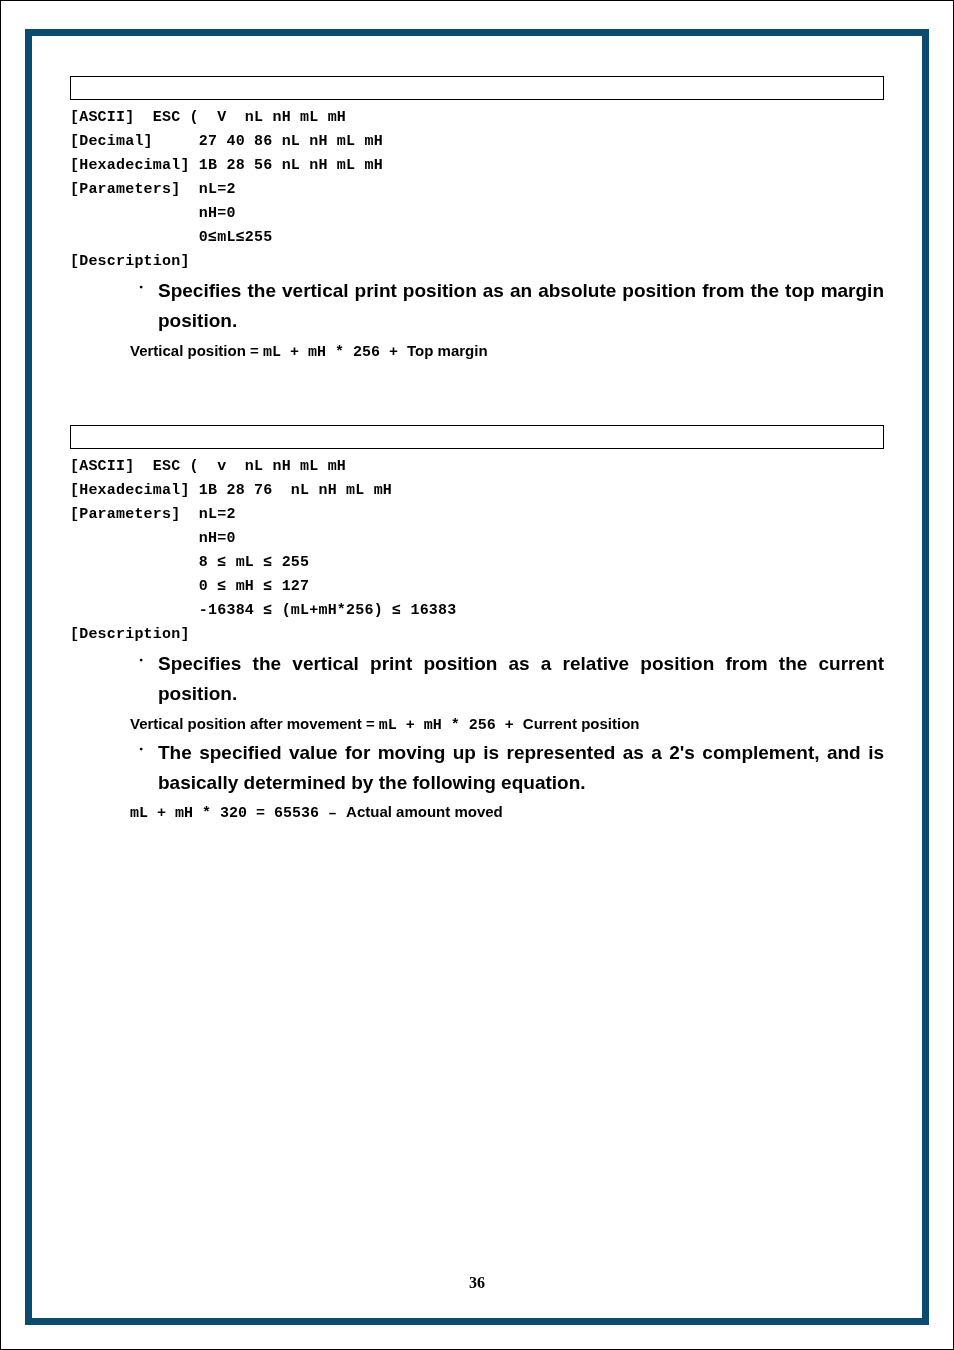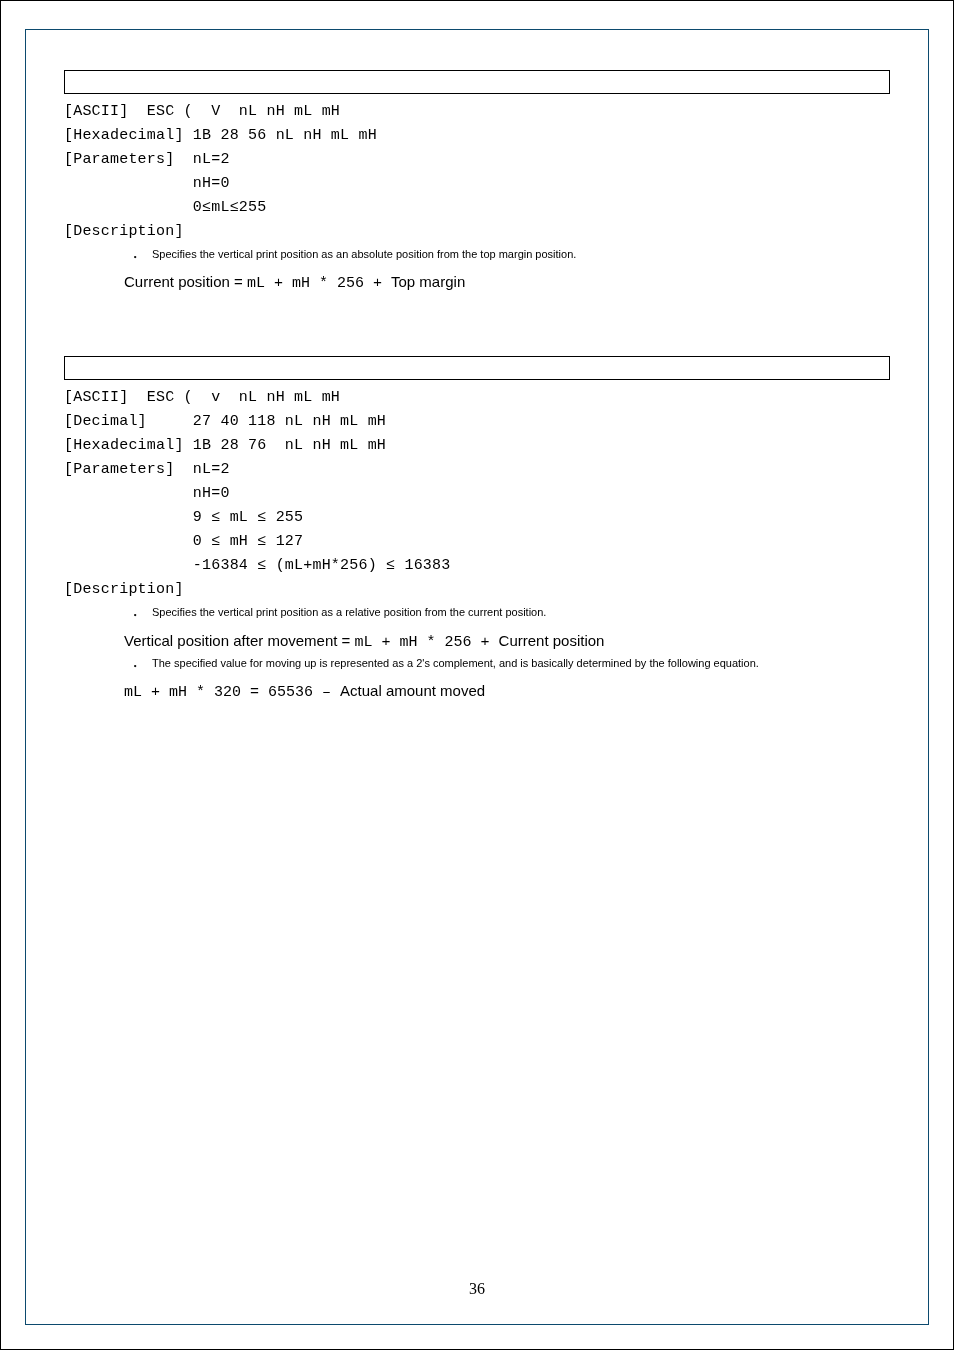--- a/index.html
+++ b/index.html
@@ -14,23 +14,24 @@
   .page {
     width: 954px;
     height: 1350px;
     border: 1px solid #000;
     padding: 28px 24px 24px 24px;
     position: relative;
   }
   .inner {
     width: 100%;
     height: 100%;
-    border: 1px solid #0c4a6e;
+    border: 7px solid #0c4a6e;
     padding: 40px 38px 38px 38px;
     position: relative;
+    font-weight: bold;
   }
   .section-box {
     border: 1px solid #000;
     height: 24px;
     margin-bottom: 6px;
   }
   .mono {
     font-family: "Courier New", monospace;
     white-space: pre;
     font-size: 15px;
@@ -48,21 +49,21 @@
   .bullet {
     font-family: Arial, sans-serif;
     font-size: 14px;
     width: 28px;
     flex-shrink: 0;
     text-align: left;
     padding-left: 4px;
   }
   .bullet-text {
     font-family: Arial, sans-serif;
-    font-size: 11px;
+    font-size: 19px;
     flex: 1;
     text-align: justify;
   }
   .sans {
     font-family: Arial, sans-serif;
     font-size: 15px;
   }
   .formula-line {
     font-family: Arial, sans-serif;
     font-size: 15px;
@@ -84,45 +85,45 @@
 </style>
 </head>
 <body>
 
 <div class="page">
   <div class="inner">
 
     <div class="section-box"></div>
 
     <div class="mono">[ASCII]  ESC (  V  nL nH mL mH</div>
+    <div class="mono">[Decimal]     27 40 86 nL nH mL mH</div>
     <div class="mono">[Hexadecimal] 1B 28 56 nL nH mL mH</div>
     <div class="mono">[Parameters]  nL=2</div>
     <div class="mono">              nH=0</div>
     <div class="mono">              0≤mL≤255</div>
     <div class="mono">[Description]</div>
 
     <div class="desc-block">
       <div class="bullet-row">
         <div class="bullet">・</div>
         <div class="bullet-text">Specifies the vertical print position as an absolute position from the top margin position.</div>
       </div>
       <div class="formula-line">
-        <span class="sans">Current position  = </span><span class="mono-inline"> mL + mH * 256 + </span><span class="sans">Top margin</span>
+        <span class="sans">Vertical position  = </span><span class="mono-inline"> mL + mH * 256 + </span><span class="sans">Top margin</span>
       </div>
     </div>
 
     <div class="second-section">
       <div class="section-box"></div>
 
       <div class="mono">[ASCII]  ESC (  v  nL nH mL mH</div>
-      <div class="mono">[Decimal]     27 40 118 nL nH mL mH</div>
       <div class="mono">[Hexadecimal] 1B 28 76  nL nH mL mH</div>
       <div class="mono">[Parameters]  nL=2</div>
       <div class="mono">              nH=0</div>
-      <div class="mono">              9 ≤ mL ≤ 255</div>
+      <div class="mono">              8 ≤ mL ≤ 255</div>
       <div class="mono">              0 ≤ mH ≤ 127</div>
       <div class="mono">              -16384 ≤ (mL+mH*256) ≤ 16383</div>
       <div class="mono">[Description]</div>
 
       <div class="desc-block">
         <div class="bullet-row">
           <div class="bullet">・</div>
           <div class="bullet-text">Specifies the vertical print position as a relative position from the current position.</div>
         </div>
         <div class="formula-line">

